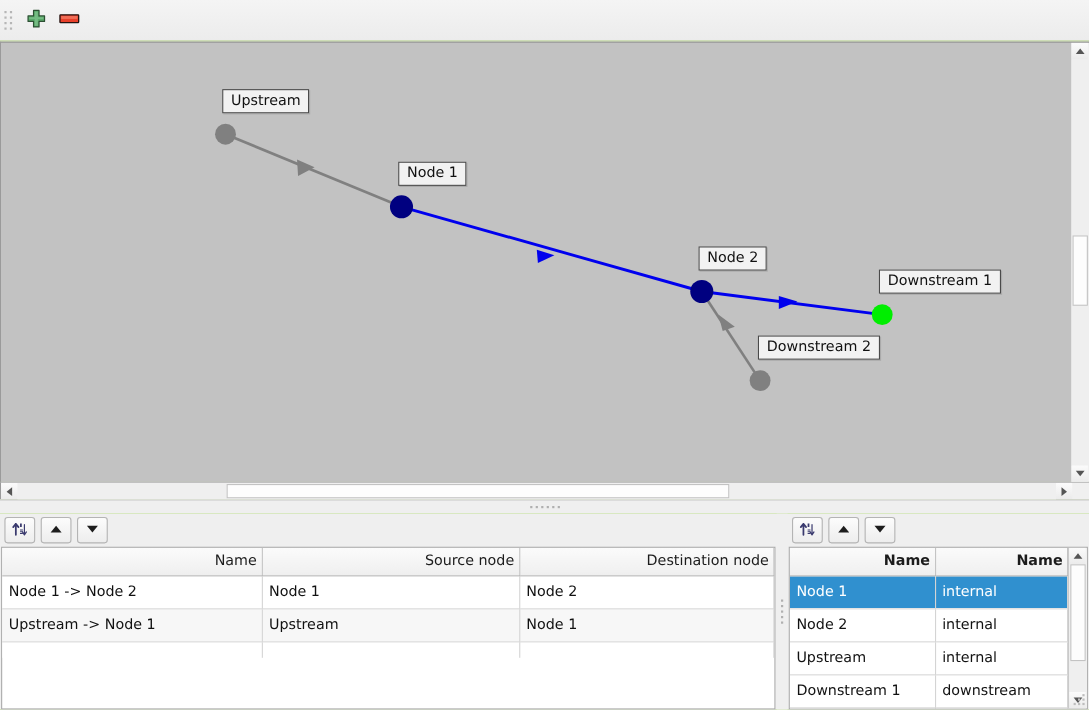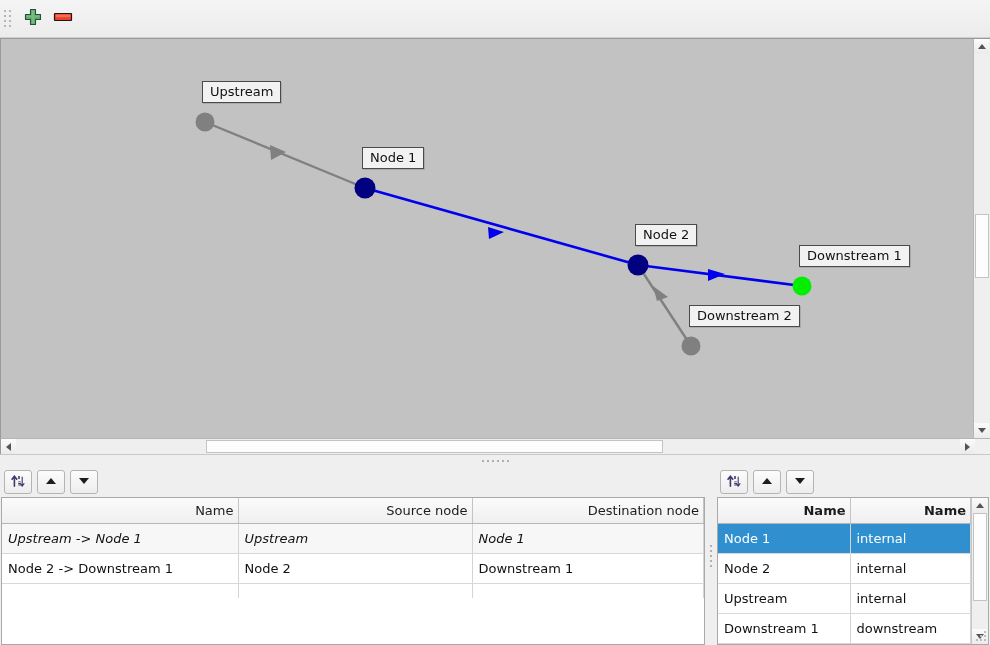--- a/index.html
+++ b/index.html
@@ -245,21 +245,21 @@
     border-bottom: 1px solid #d8d8d8;
     padding: 0 6px;
     color: #111;
     white-space: nowrap;
     overflow: hidden;
     text-overflow: ellipsis;
     font-size: 13px;
     cursor: default;
   }
   table.grid tr.odd td { background: #ffffff; }
-  table.grid tr.even td { background: #f7f7f7; font-style: italic; }
+  table.grid tr.even td { background: #f7f7f7; }
   table.grid tr.selected td { background: #3090cf; color: #ffffff; }
   table.grid tr.empty td { background: #ffffff; height: 14px; border-bottom: none; }
 
   .grip-corner {
     position: absolute;
     right: 2px;
     bottom: 2px;
     width: 12px;
     height: 12px;
     display: grid;
@@ -429,29 +429,29 @@
                 <col>
               </colgroup>
             <thead>
               <tr>
                 <th>Name</th>
                 <th>Source node</th>
                 <th>Destination node</th>
               </tr>
             </thead>
             <tbody>
+              <tr class="odd">
+                <td>Node 1 -&gt; Node 2</td>
+                <td>Node 1</td>
+                <td>Node 2</td>
+              </tr>
               <tr class="even">
                 <td>Upstream -&gt; Node 1</td>
                 <td>Upstream</td>
                 <td>Node 1</td>
-              </tr>
-              <tr class="odd">
-                <td>Node 2 -&gt; Downstream 1</td>
-                <td>Node 2</td>
-                <td>Downstream 1</td>
               </tr>
               <tr class="empty">
                 <td></td>
                   <td></td>
                   <td></td>
               </tr>
             </tbody>
           </table>
         </div>
       </div>

